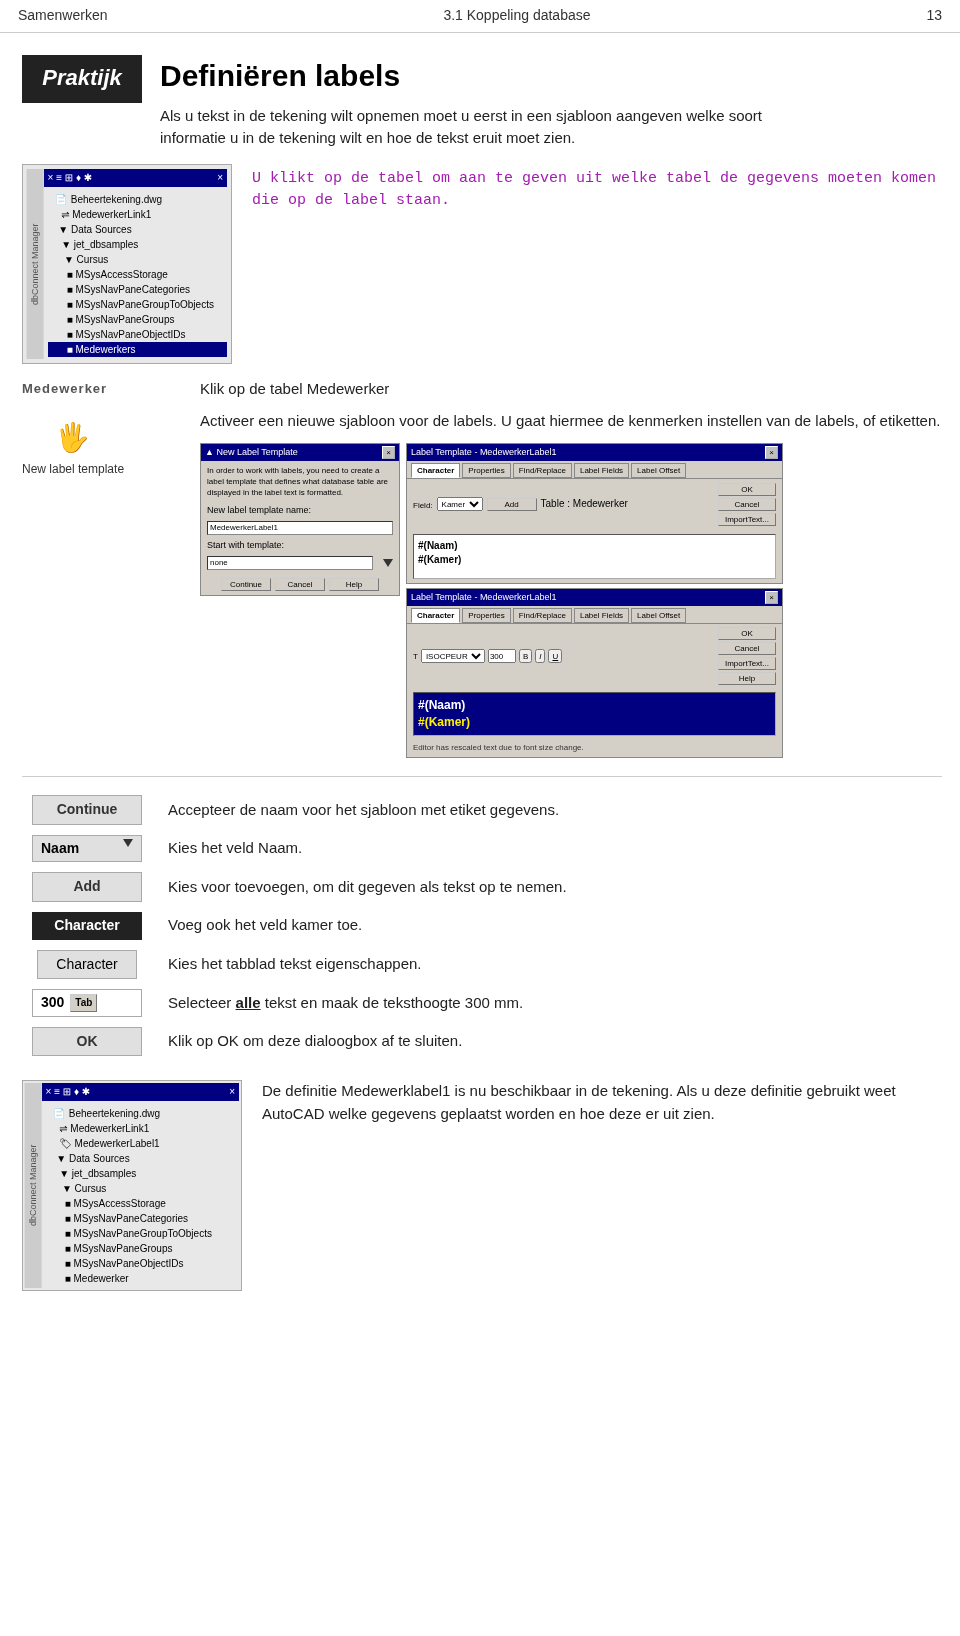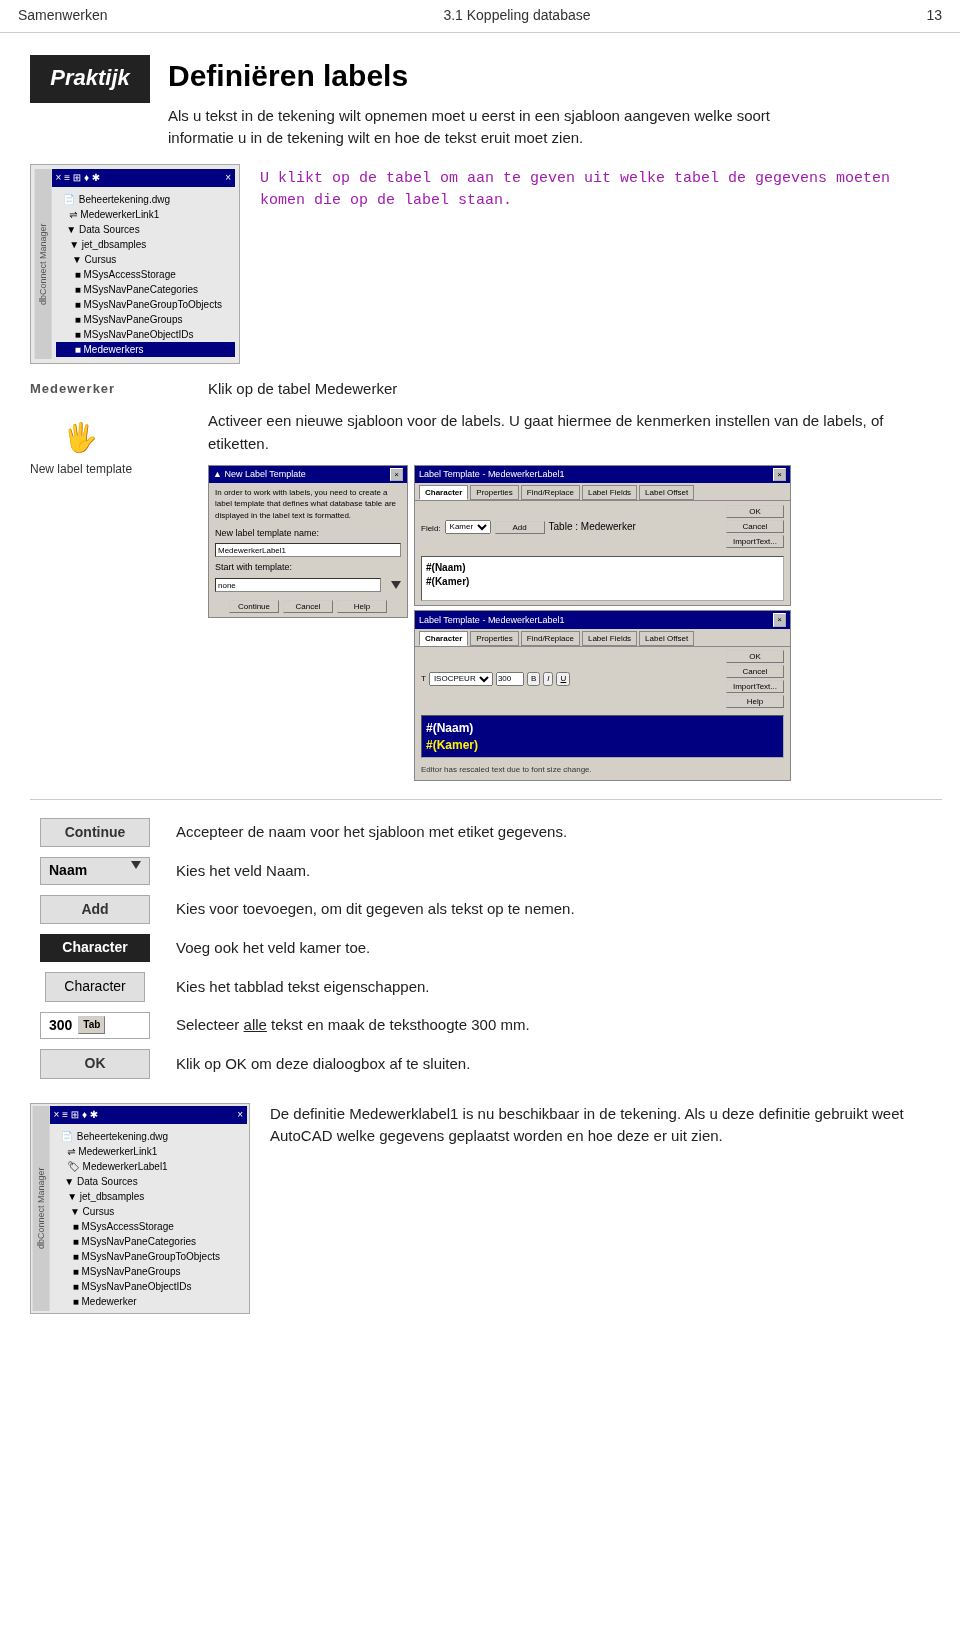--- a/index.html
+++ b/index.html
@@ -21,21 +21,21 @@
       padding: 6px 18px;
       border-bottom: 1px solid #ccc;
       font-size: 14px;
       color: #333;
     }
 
     
     .page-content {
       display: flex;
       flex-direction: column;
-      padding: 10px 0 20px 12px;
+      padding: 10px 0 20px 4px;
     }
 
     
     .top-section {
       display: flex;
       flex-direction: row;
       padding: 12px 18px 0 18px;
       gap: 18px;
       align-items: flex-start;
     }
@@ -446,21 +446,21 @@
       color: #fff;
     }
 
     
     .section-divider {
       border: none;
       border-top: 1px solid #ccc;
       margin: 8px 18px;
     }
 
-    .underline { text-decoration: underline; }
+    .underline { text-decoration: underline; font-weight: bold; }
 
     .triangle-down {
       display: inline-block;
       width: 0;
       height: 0;
       border-left: 5px solid transparent;
       border-right: 5px solid transparent;
       border-top: 8px solid #333;
       margin-left: 6px;
       vertical-align: middle;

